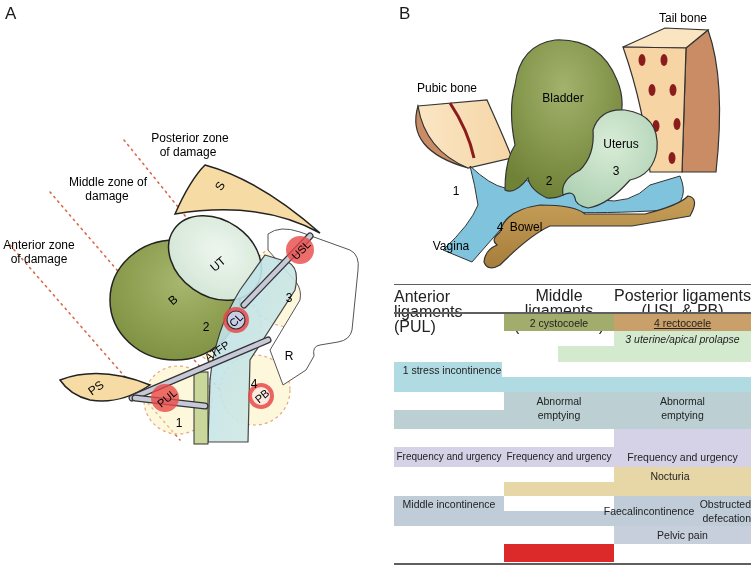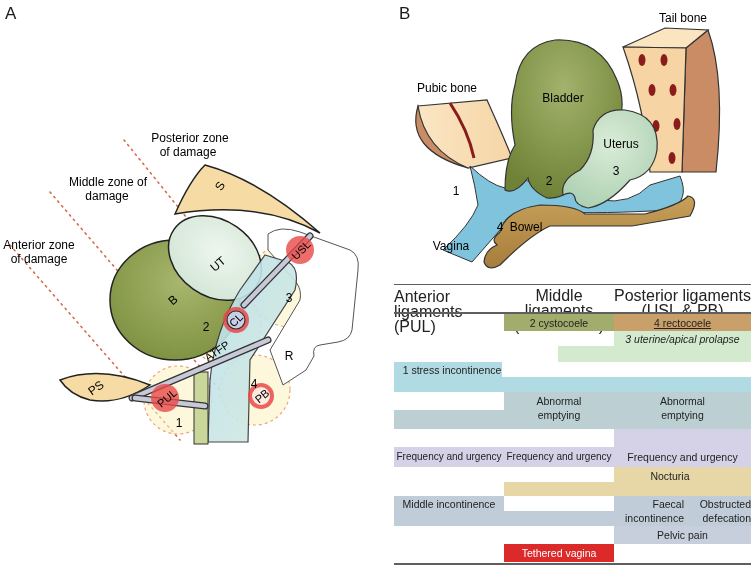--- a/index.html
+++ b/index.html
@@ -203,23 +203,22 @@
     <span>emptying</span>
   </div>
 
   <div class="cell" style="left:0;top:163px;width:110px;height:20px;font-size:10px;">Frequency and urgency</div>
   <div class="cell" style="left:110px;top:163px;width:110px;height:20px;font-size:10px;">Frequency and urgency</div>
   <div class="cell" style="left:220px;top:163px;width:137px;height:20px;">Frequency and urgency</div>
 
   <div class="cell" style="left:220px;top:183px;width:112px;height:17px;">Nocturia</div>
 
   <div class="cell" style="left:0;top:212px;width:110px;height:15px;">Middle incontinence</div>
-  <div class="cell" style="left:220px;top:213px;width:70px;height:28px;flex-direction:column;align-items:flex-end;">
+  <div class="cell" style="left:220px;top:213px;width:70px;height:28px;flex-direction:row;">
     <span>Faecal</span>
     <span>incontinence</span>
   </div>
   <div class="cell" style="left:220px;top:242px;width:137px;height:18px;">Pelvic pain</div>
   <div class="cell" style="left:290px;top:213px;width:67px;height:28px;flex-direction:column;align-items:flex-end;">
     <span>Obstructed</span>
     <span>defecation</span>
   </div>
-  <div class="cell white" style="left:110px;top:260px;width:110px;height:18px;">Tethered vagina</div>
 </div>
 
 </body></html>

